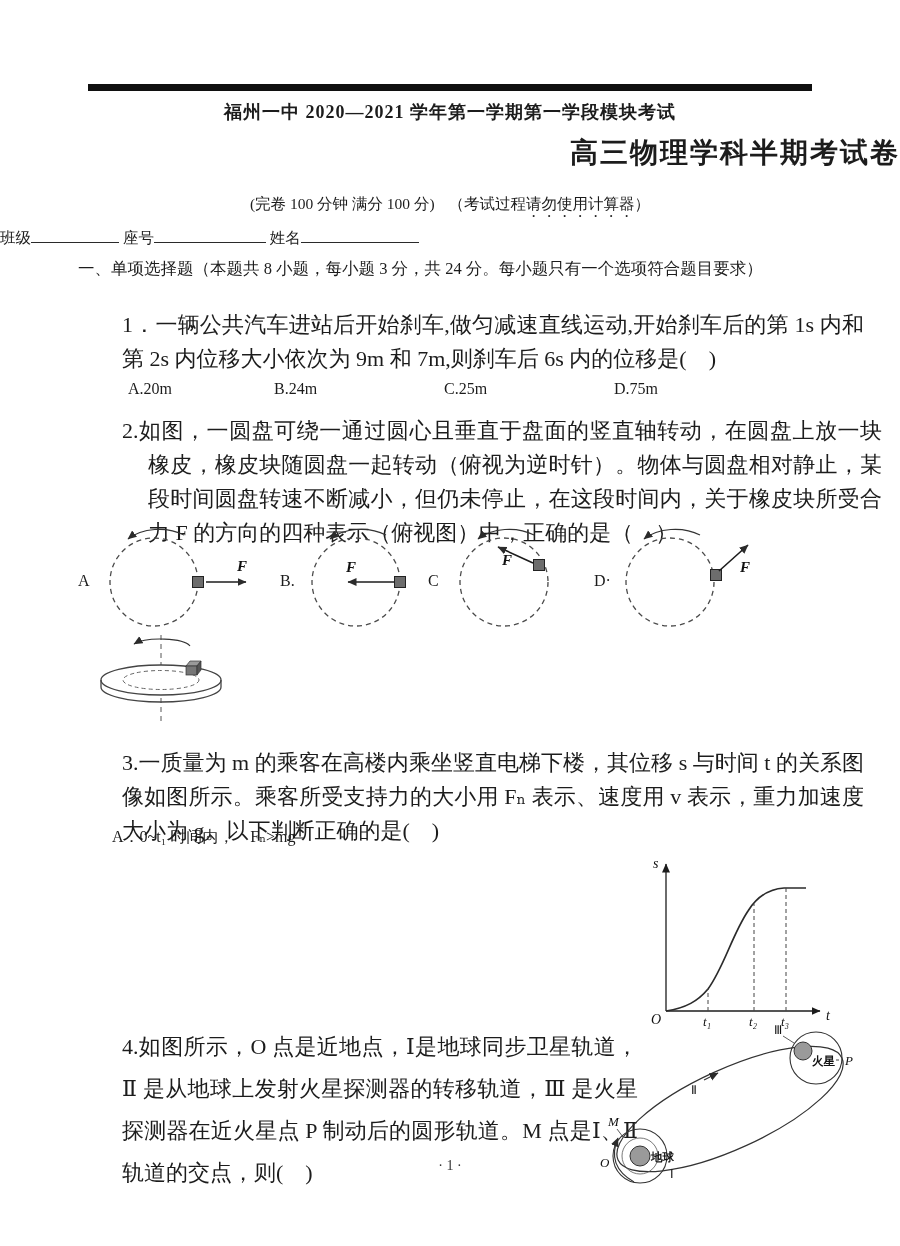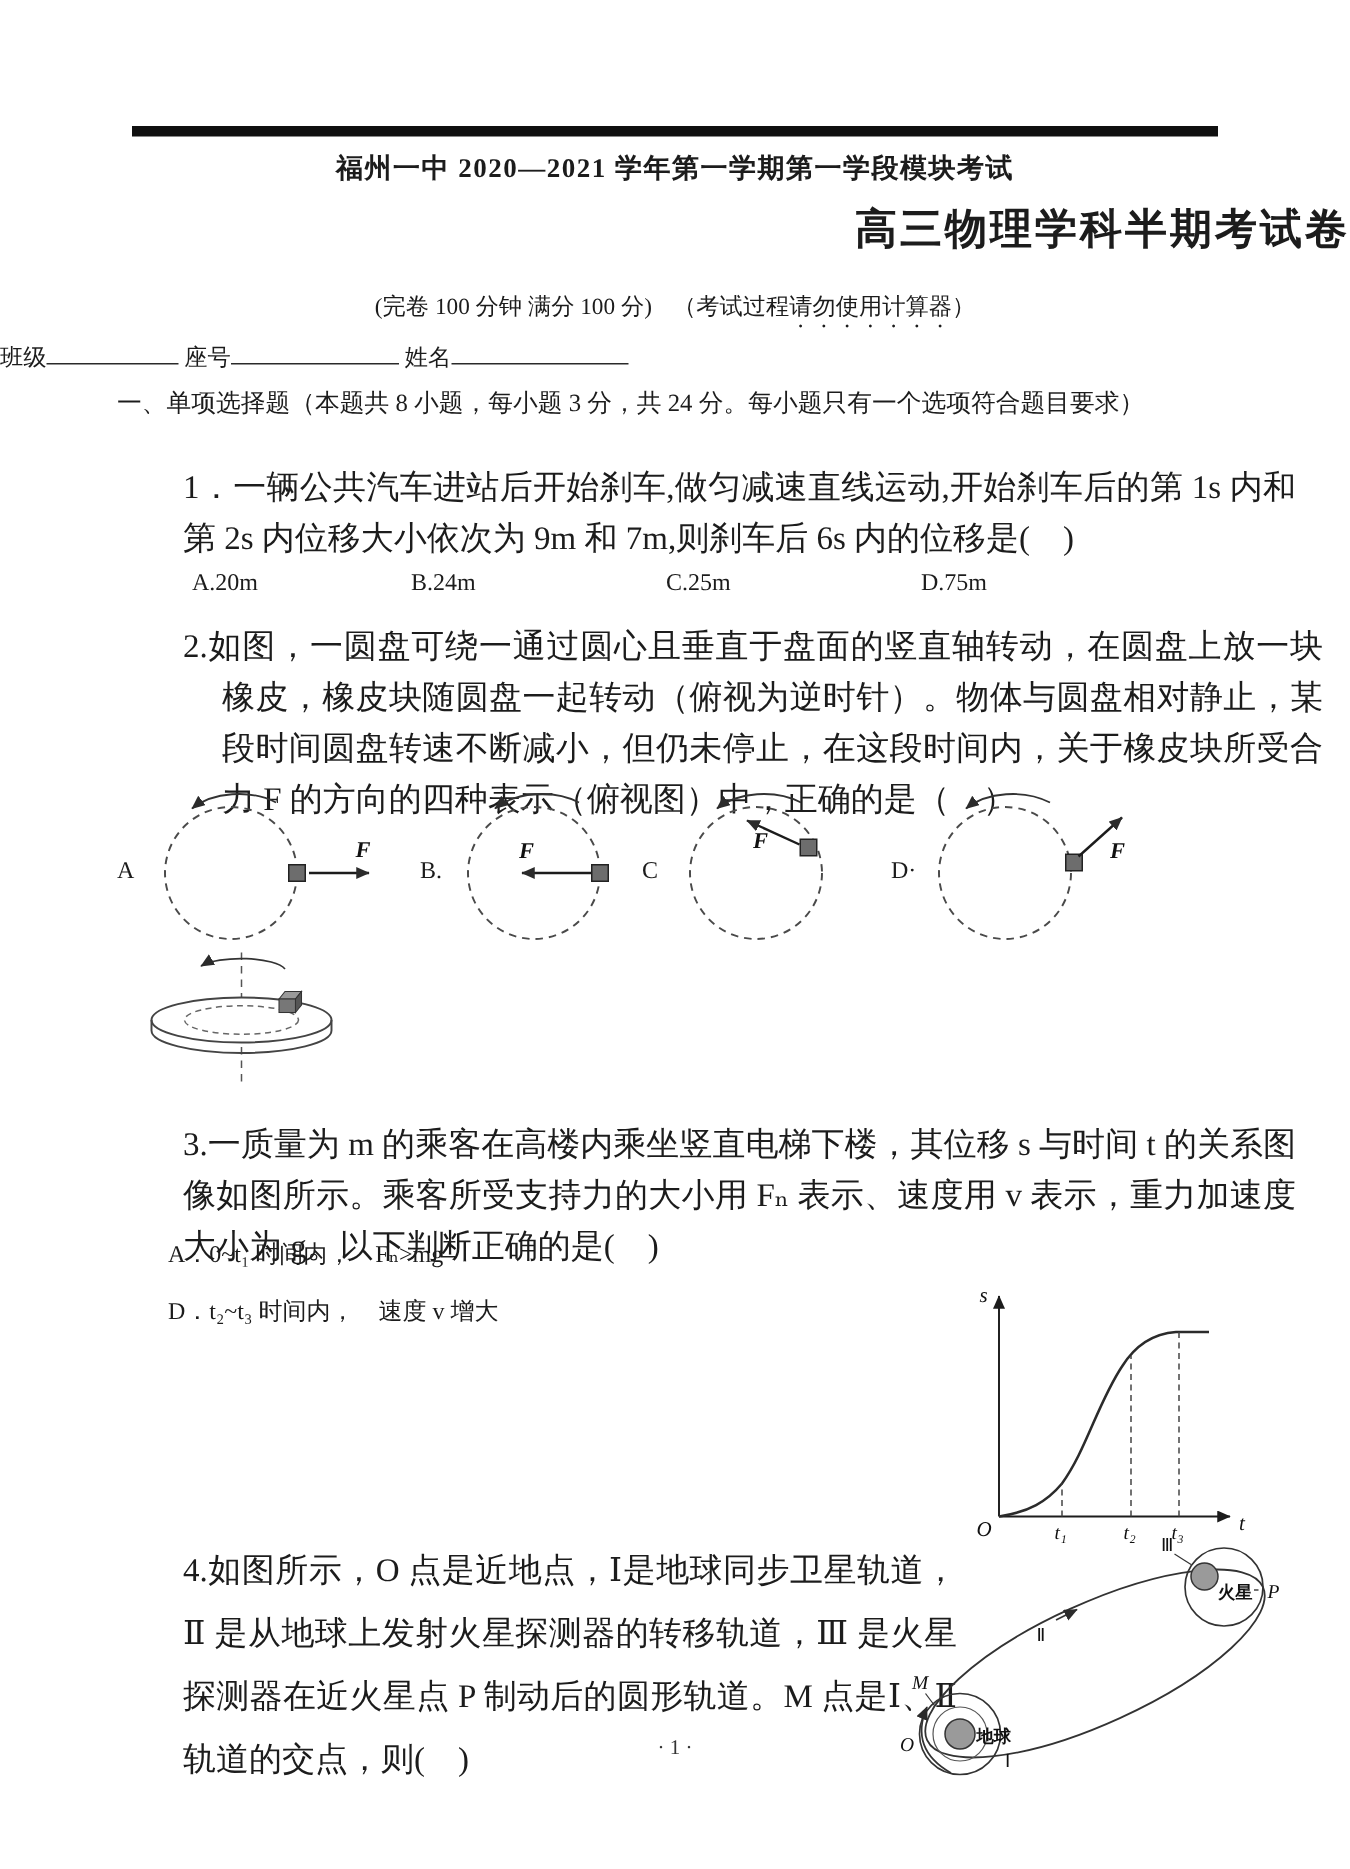--- a/index.html
+++ b/index.html
@@ -163,21 +163,20 @@
     <polygon points="100,34 104,29 115,29 111,34" fill="#9a9a9a" stroke="#333" stroke-width="0.7"></polygon>
     <rect x="100" y="34" width="11" height="9" fill="#777" stroke="#333" stroke-width="0.7"></rect>
     <polygon points="111,43 115,38 115,29 111,34" fill="#555" stroke="#333" stroke-width="0.7"></polygon>
   </svg>
 </div>
 
 <div class="para" id="q3">3.一质量为 m 的乘客在高楼内乘坐竖直电梯下楼，其位移 s 与时间 t 的关系图像如图所示。乘客所受支持力的大小用 Fₙ 表示、速度用 v 表示，重力加速度大小为 g。以下判断正确的是(　)</div>
 
 <div class="q3-options">
   <div>A．0~t₁ 时间内，　Fₙ&gt;mg</div>
-  <div>D．t₂~t₃ 时间内，　速度 v 增大</div>
 </div>
 
 <div class="graph-wrap">
   <svg width="200" height="182">
     <defs>
       <marker id="mg" markerUnits="userSpaceOnUse" markerWidth="10" markerHeight="9" refX="8.5" refY="4" orient="auto">
         <path d="M0,0 L9,4 L0,8 Z" fill="#1c1c1c"></path>
       </marker>
     </defs>
     <line x1="30" y1="163" x2="30" y2="16" stroke="#1c1c1c" stroke-width="1.3" marker-end="url(#mg)"></line>

